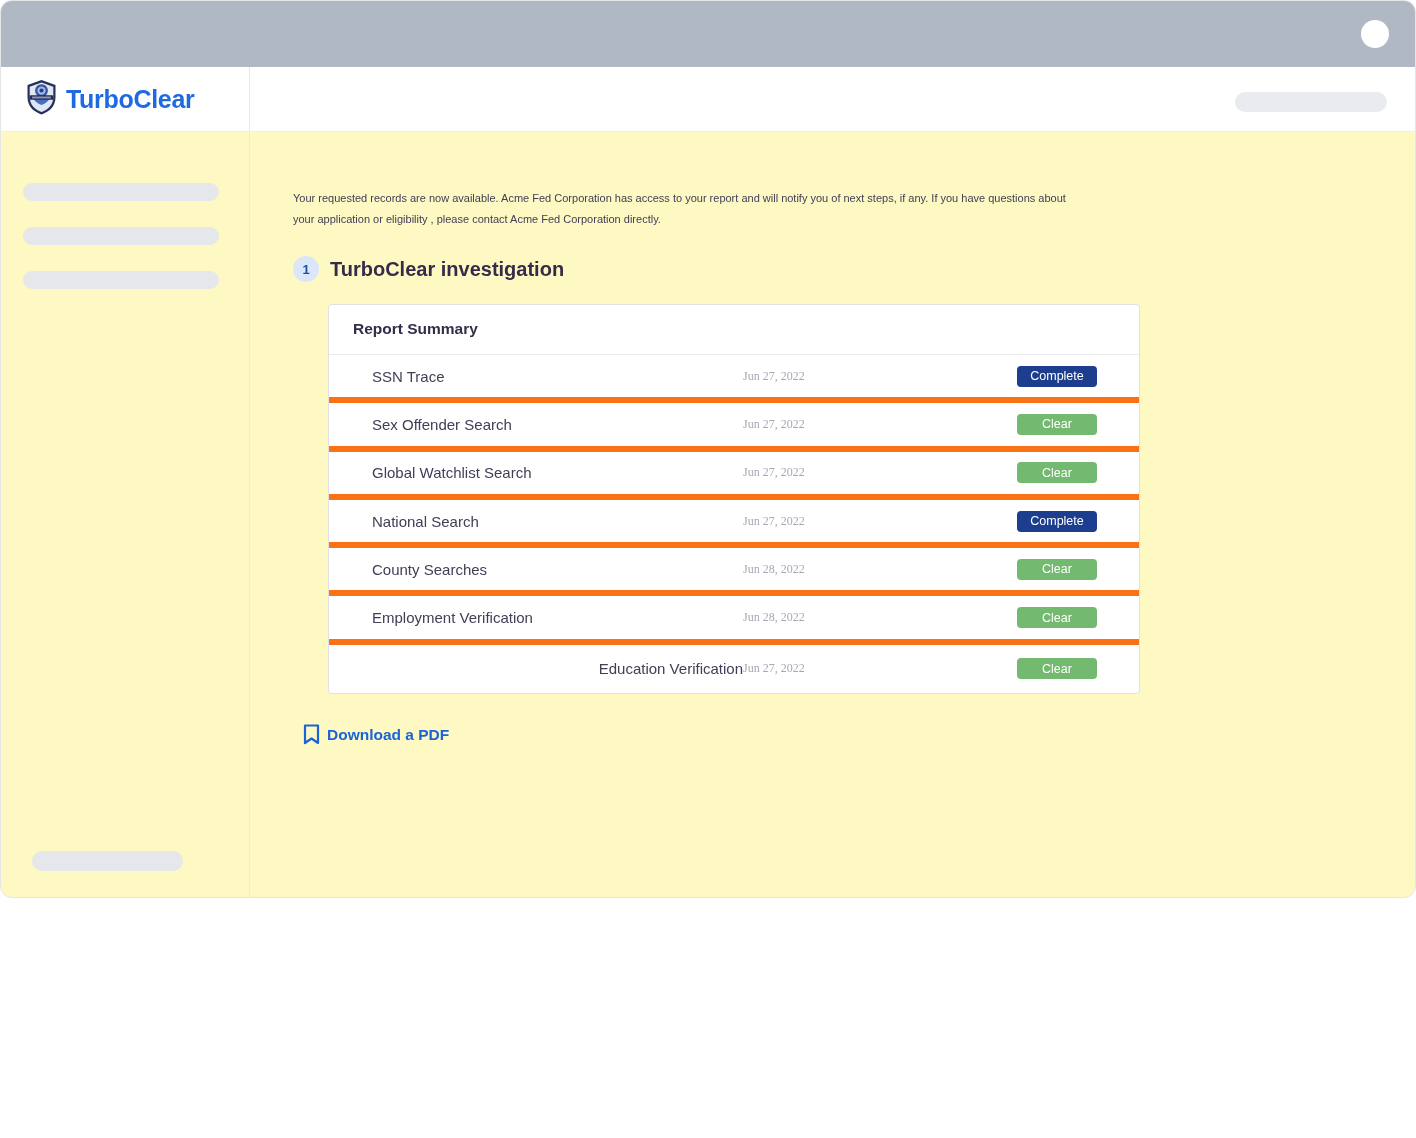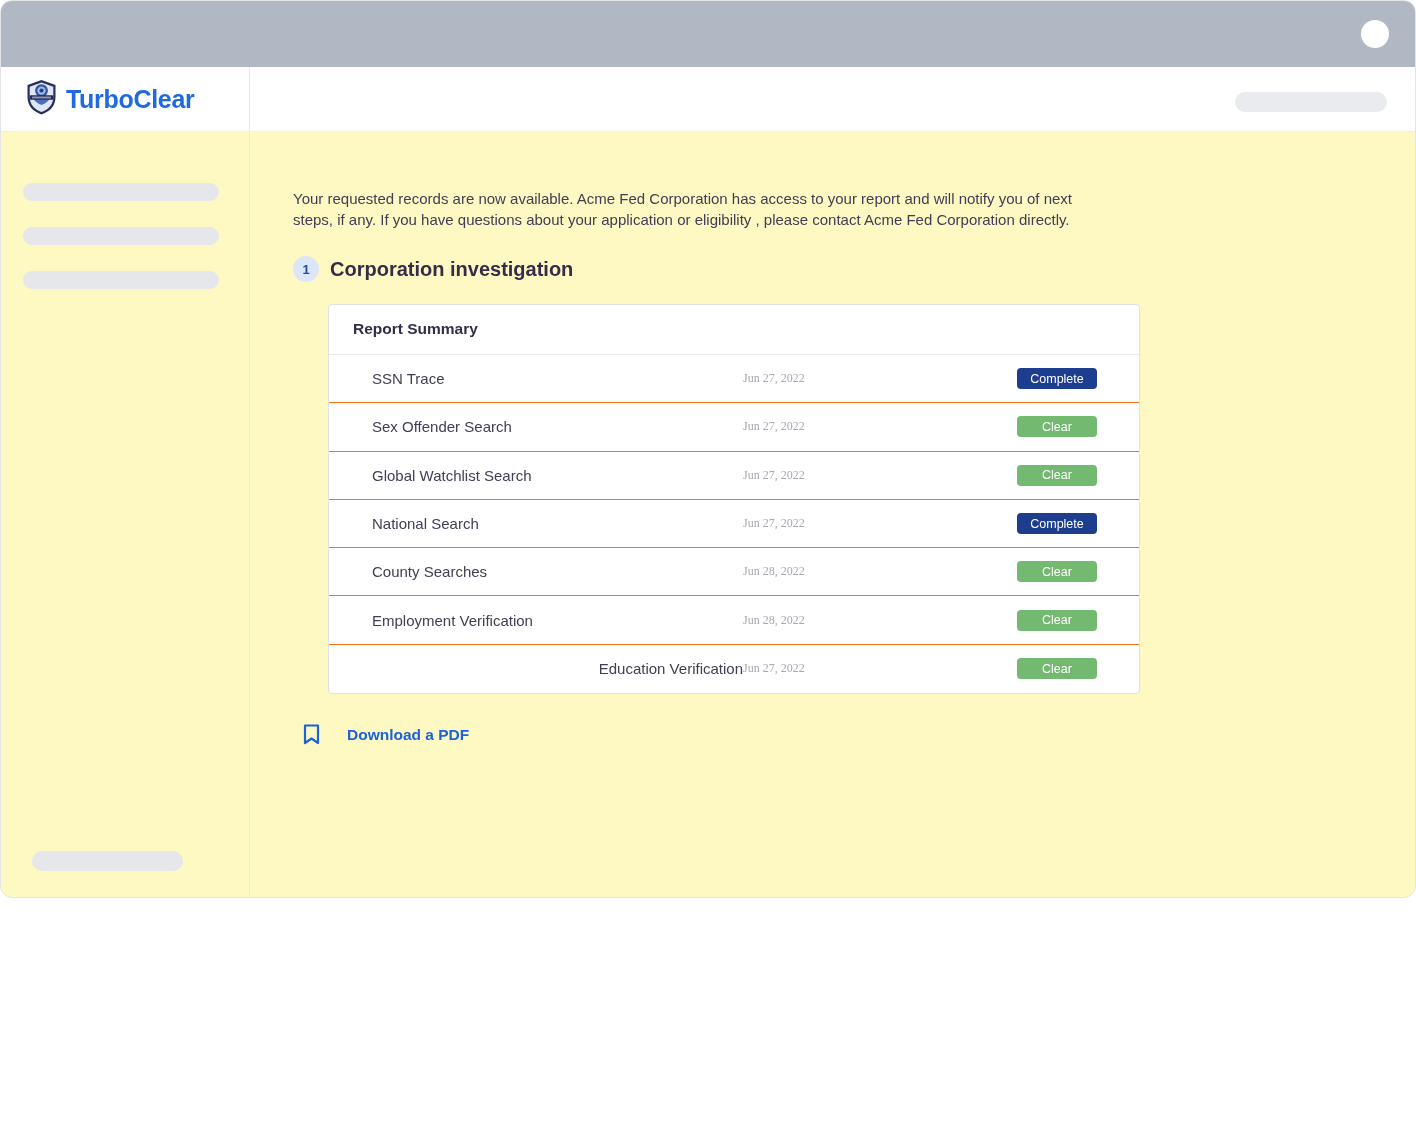--- a/index.html
+++ b/index.html
@@ -73,21 +73,21 @@
 
   .content { flex: 1; padding: 56px 0 0 43px; }
 
   .page-title {
     font-size: 20px; font-weight: 700;
     color: #342c49;
     margin: 0 0 19px 0;
   }
   .page-desc {
     max-width: 795px;
-    font-size: 15px; line-height: 21px;
+    font-size: 11px; line-height: 21px;
     color: #403d55;
     margin: 0 0 26px 0;
   }
 
   .section-head {
     display: flex; align-items: center; gap: 11px;
     margin-bottom: 22px;
   }
   .section-number {
     width: 26px; height: 26px; border-radius: 50%;
@@ -110,21 +110,21 @@
     padding: 15px 24px 16px 24px;
     border-bottom: 1px solid #e8eaee;
   }
   .card-title {
     font-size: 15.5px; font-weight: 700; color: #342c49;
   }
   .report-row {
     display: flex; align-items: center;
     height: 48.3px;
     padding: 0 42px 0 43px;
-    border-bottom: 1px solid #f97316;
+    border-bottom: 6px solid #f97316;
   }
   .report-row:last-child { border-bottom: none; text-align: right; }
   .row-name {
     width: 371px;
     font-size: 15px; color: #413e55;
   }
   .row-date {
     font-size: 12px; color: #a6a8b3; font-family: Liberation Serif, serif;
   }
   .status-badge {
@@ -133,21 +133,21 @@
     border-radius: 4px;
     display: flex; align-items: center; justify-content: center;
     font-size: 12.5px; color: #ffffff;
     padding: 8px 8px;
   }
   .status-badge.complete { background: var(--complete, #1d3d8f); }
   .status-badge.clear { background: var(--clear, #74b970); }
 
   
   .download-link {
-    display: inline-flex; align-items: center; gap: 27px;
+    display: inline-flex; align-items: center; gap: 7px;
     margin: 30px 0 0 10px;
     color: var(--link, #1b63d8);
     font-size: 15.5px; font-weight: 700;
     text-decoration: none;
     cursor: pointer;
   }
   .download-link svg { display: block; }
 </style>
 </head>
 <body>
@@ -186,21 +186,21 @@
       <div class="skeleton-bar"></div>
       <div class="skeleton-bar"></div>
       <div class="skeleton-bar bottom"></div>
     </div>
 
     <div class="content">
       <p class="page-desc">Your requested records are now available. Acme Fed Corporation has access to your report and will notify you of next steps, if any. If you have questions about your application or eligibility , please contact Acme Fed Corporation directly.</p>
 
       <div class="section-head">
         <div class="section-number">1</div>
-        <h2 class="section-title">Corporation investigation</h2>
+        <h2 class="section-title">TurboClear investigation</h2>
       </div>
 
       <div class="card">
         <div class="card-header">
           <span class="card-title">Report Summary</span>
         </div>
         <div id="report-rows">
   <div class="report-row">
     <span class="row-name">SSN Trace</span>
     <span class="row-date">Jun 27, 2022</span>

